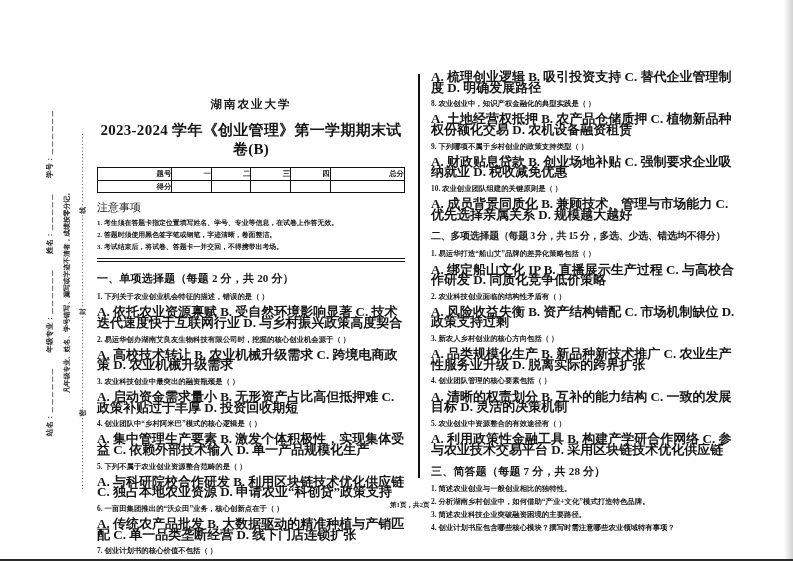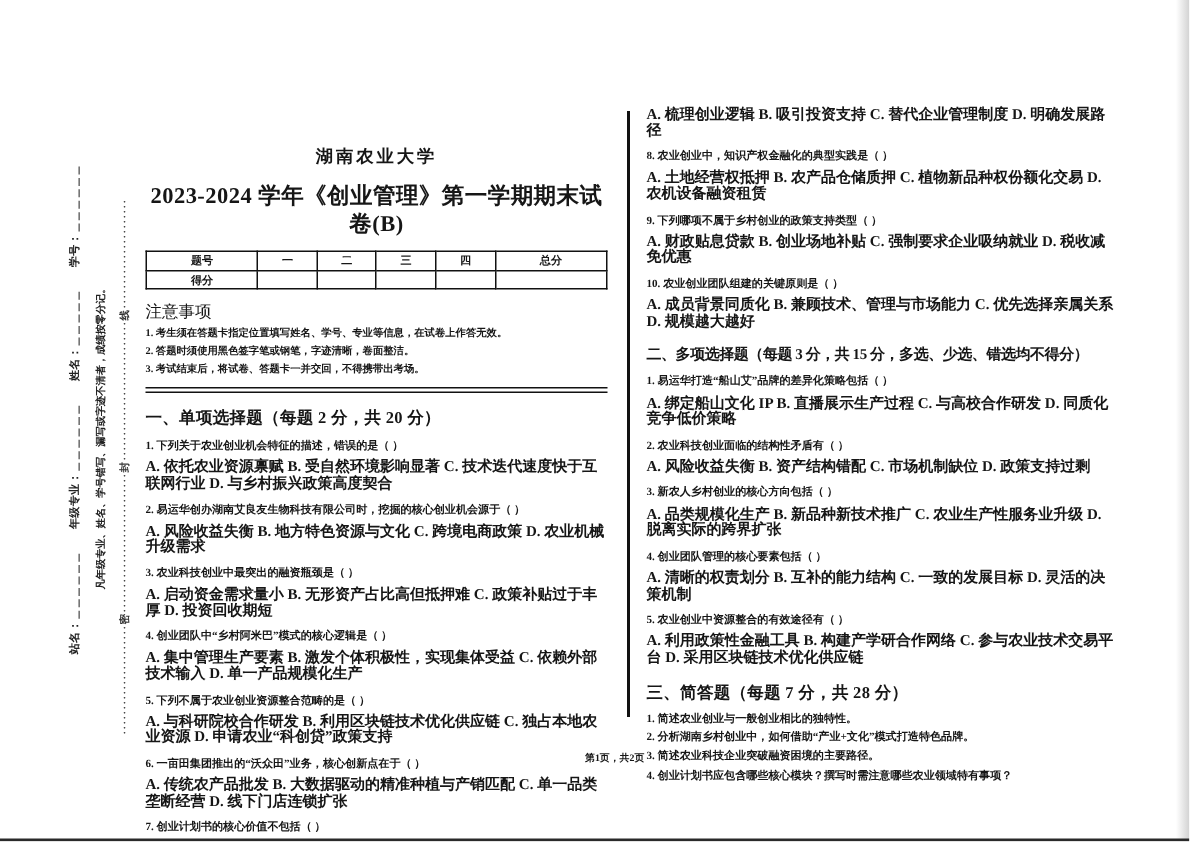--- a/index.html
+++ b/index.html
@@ -21,34 +21,34 @@
 
   .col { position:absolute; top:64px; }
   .col-left  { left:97px;  width:308px;margin-top:33px; }
   .col-right { left:431px; width:312px; }
 
   .uni   { text-align:center; font-weight:bold; font-size:11.5px; letter-spacing:2px; }
   .exam  { text-align:center; font-weight:bold; font-size:15px; margin-top:9px; letter-spacing:.3px; }
 
   table.score { width:100%; border-collapse:collapse; margin-top:8px; border:1.7px solid #111; }
   table.score th, table.score td { border:1px solid #111; height:11.5px; padding:0;
-    text-align:center; font-size:7.4px; line-height:11.5px; }
+    text-align:right; font-size:7.4px; line-height:11.5px; }
   table.score th { font-weight:bold; }
   table.score td.lbl { font-weight:bold; }
 
   .notice-title { font-weight:normal; font-size:11px; margin-top:7px; }
   .notice-item  { font-size:6.9px; font-weight:600; margin-top:2.6px; line-height:9.6px; }
 
   .double-rule { height:2.6px; border-top:1.2px solid #111; border-bottom:1.2px solid #111; margin-top:6px; }
 
   .sec-h  { font-weight:bold; font-size:11px; margin-top:9px; letter-spacing:.2px; }
   .sec-h.tight { font-size:10px; letter-spacing:-0.3px; }
 
   .stem { font-size:7.4px; font-weight:600; margin:6px 0 0 0; line-height:10.6px; }
-  .opts { font-size:10px; font-weight:600; margin:4.6px 0 0 0; line-height:10.6px; }
+  .opts { font-size:13px; font-weight:600; margin:4.6px 0 0 0; line-height:10.6px; }
   .sa   { font-size:7.4px; font-weight:600; margin:2.4px 0 0 0; line-height:10.4px; }
 
   .divider { position:absolute; left:418px; top:74px; width:1.6px; height:404px; background:#111; }
   .footer  { position:absolute; left:390px; top:501px; font-size:6.6px; font-weight:600; }
 </style>
 </head>
 <body>
 
 <div class="page">
 
@@ -86,21 +86,21 @@
     <div class="notice-item">2.  答题时须使用黑色签字笔或钢笔，字迹清晰，卷面整洁。</div>
     <div class="notice-item">3.  考试结束后，将试卷、答题卡一并交回，不得携带出考场。</div>
 
     <div class="double-rule"></div>
 
     <div class="sec-h">一、单项选择题（每题 2 分，共 20 分）</div>
 
     <p class="stem">1. 下列关于农业创业机会特征的描述，错误的是（ ）</p>
     <p class="opts">A. 依托农业资源禀赋 B. 受自然环境影响显著 C. 技术迭代速度快于互联网行业 D. 与乡村振兴政策高度契合</p>
     <p class="stem">2. 易运华创办湖南艾良友生物科技有限公司时，挖掘的核心创业机会源于（ ）</p>
-    <p class="opts">A. 风险收益失衡 B. 地方特色资源与文化 C. 跨境电商政策 D. 农业机械升级需求</p>
+    <p class="opts">A. 高校技术转让 B. 农业机械升级需求 C. 跨境电商政策 D. 农业机械升级需求</p>
     <p class="stem">3. 农业科技创业中最突出的融资瓶颈是（ ）</p>
     <p class="opts">A. 启动资金需求量小 B. 无形资产占比高但抵押难 C. 政策补贴过于丰厚 D. 投资回收期短</p>
     <p class="stem">4. 创业团队中“乡村阿米巴”模式的核心逻辑是（ ）</p>
     <p class="opts">A. 集中管理生产要素 B. 激发个体积极性，实现集体受益 C. 依赖外部技术输入 D. 单一产品规模化生产</p>
     <p class="stem">5. 下列不属于农业创业资源整合范畴的是（ ）</p>
     <p class="opts">A. 与科研院校合作研发 B. 利用区块链技术优化供应链 C. 独占本地农业资源 D. 申请农业“科创贷”政策支持</p>
     <p class="stem">6. 一亩田集团推出的“沃众田”业务，核心创新点在于（ ）</p>
     <p class="opts">A. 传统农产品批发 B. 大数据驱动的精准种植与产销匹配 C. 单一品类垄断经营 D. 线下门店连锁扩张</p>
     <p class="stem">7. 创业计划书的核心价值不包括（ ）</p>
   </div>

